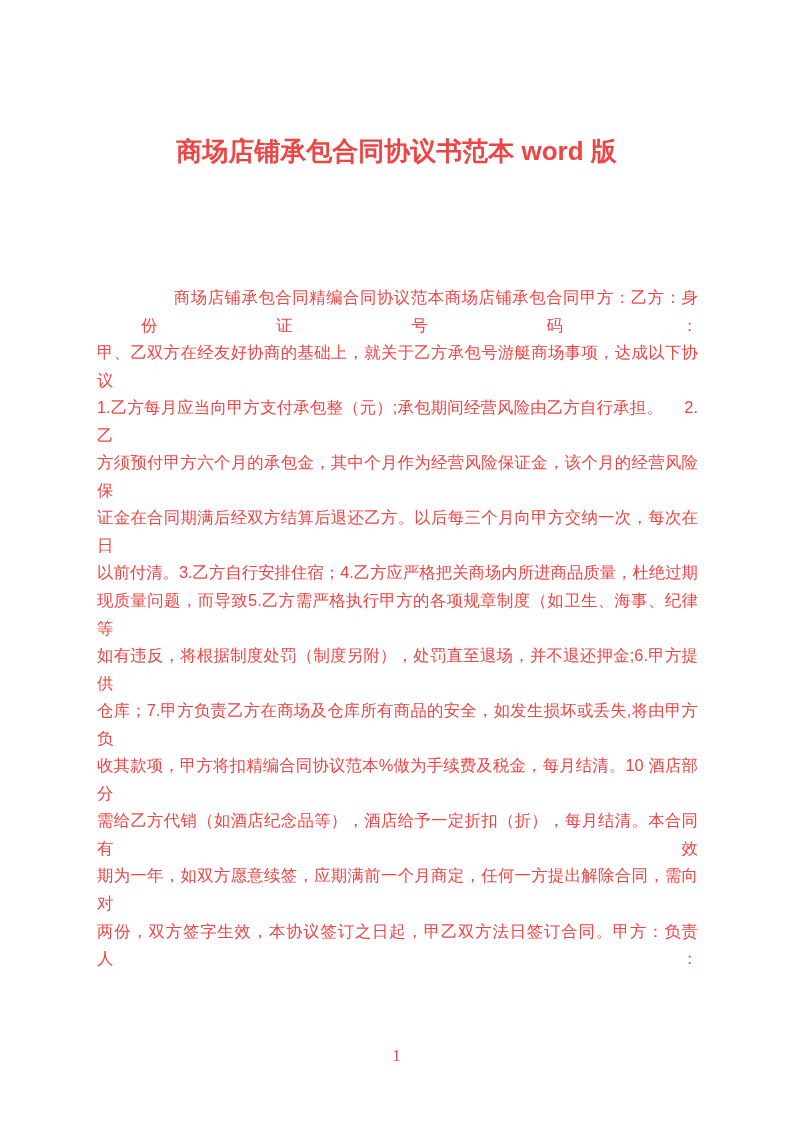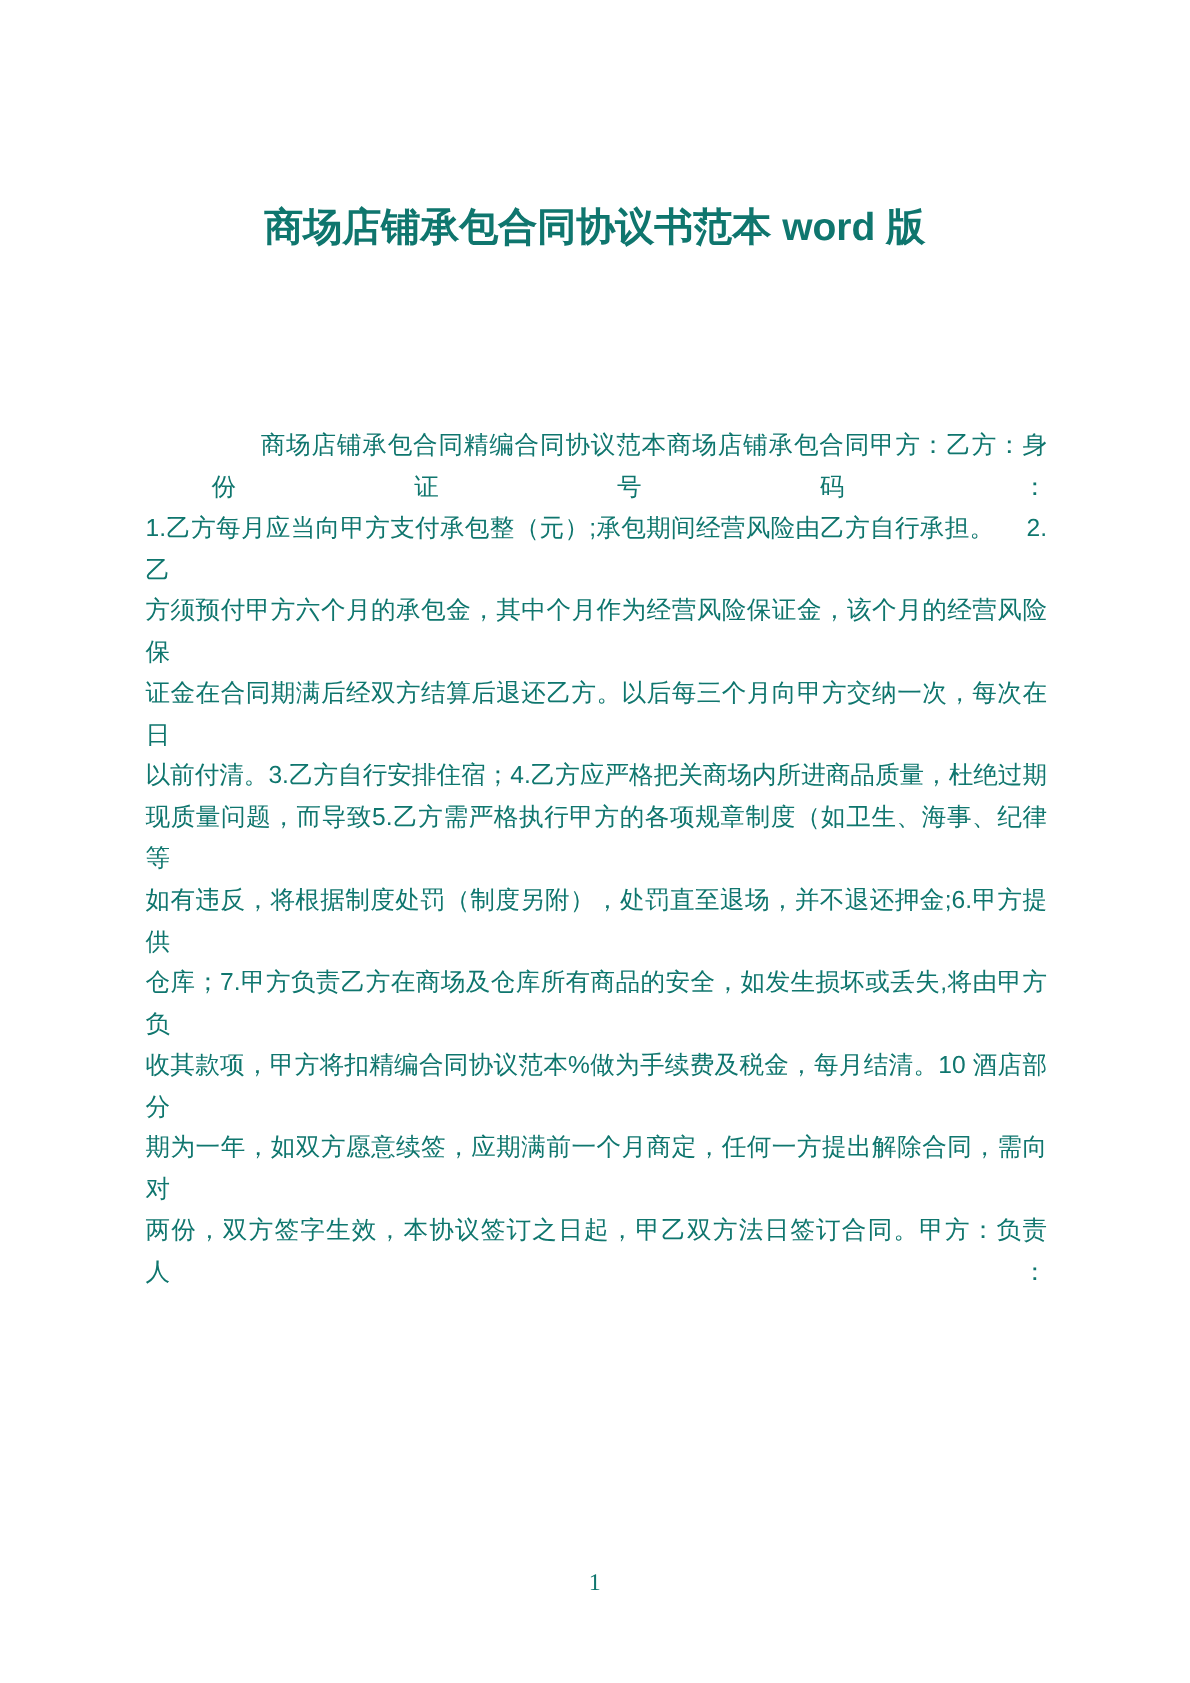--- a/index.html
+++ b/index.html
@@ -5,21 +5,21 @@
   html, body {
     margin: 0;
     padding: 0;
     background: #ffffff;
   }
   .page {
     position: relative;
     width: 793px;
     height: 1122px;
     background: #ffffff;
-    color: #0f766e;
+    color: #ef4444;
     font-family: "Liberation Sans", "DejaVu Sans", sans-serif;
     overflow: hidden;
   }
   .doc-title {
     position: absolute;
     top: 134px;
     left: 0;
     width: 793px;
     text-align: center;
     font-size: 26px;
@@ -55,28 +55,30 @@
 </style>
 </head>
 <body>
 
 <div class="page">
 
   <div class="doc-title">商场店铺承包合同协议书范本 word 版</div>
 
   <div class="body-text">
     <div class="line first">商场店铺承包合同精编合同协议范本商场店铺承包合同甲方：乙方：身份证号码：</div>
+    <div class="line">甲、乙双方在经友好协商的基础上，就关于乙方承包号游艇商场事项，达成以下协议</div>
     <div class="line">1.乙方每月应当向甲方支付承包整（元）;承包期间经营风险由乙方自行承担。　 2.乙</div>
     <div class="line">方须预付甲方六个月的承包金，其中个月作为经营风险保证金，该个月的经营风险保</div>
     <div class="line">证金在合同期满后经双方结算后退还乙方。以后每三个月向甲方交纳一次，每次在日</div>
     <div class="line">以前付清。3.乙方自行安排住宿；4.乙方应严格把关商场内所进商品质量，杜绝过期</div>
     <div class="line">现质量问题，而导致5.乙方需严格执行甲方的各项规章制度（如卫生、海事、纪律等</div>
     <div class="line">如有违反，将根据制度处罚（制度另附），处罚直至退场，并不退还押金;6.甲方提供</div>
     <div class="line">仓库；7.甲方负责乙方在商场及仓库所有商品的安全，如发生损坏或丢失,将由甲方负</div>
     <div class="line">收其款项，甲方将扣精编合同协议范本%做为手续费及税金，每月结清。10 酒店部分</div>
+    <div class="line">需给乙方代销（如酒店纪念品等），酒店给予一定折扣（折），每月结清。本合同有效</div>
     <div class="line">期为一年，如双方愿意续签，应期满前一个月商定，任何一方提出解除合同，需向对</div>
     <div class="line">两份，双方签字生效，本协议签订之日起，甲乙双方法日签订合同。甲方：负责人：</div>
 
   </div>
 
   <div class="page-number">1</div>
 
 </div>
 
 </body></html>

